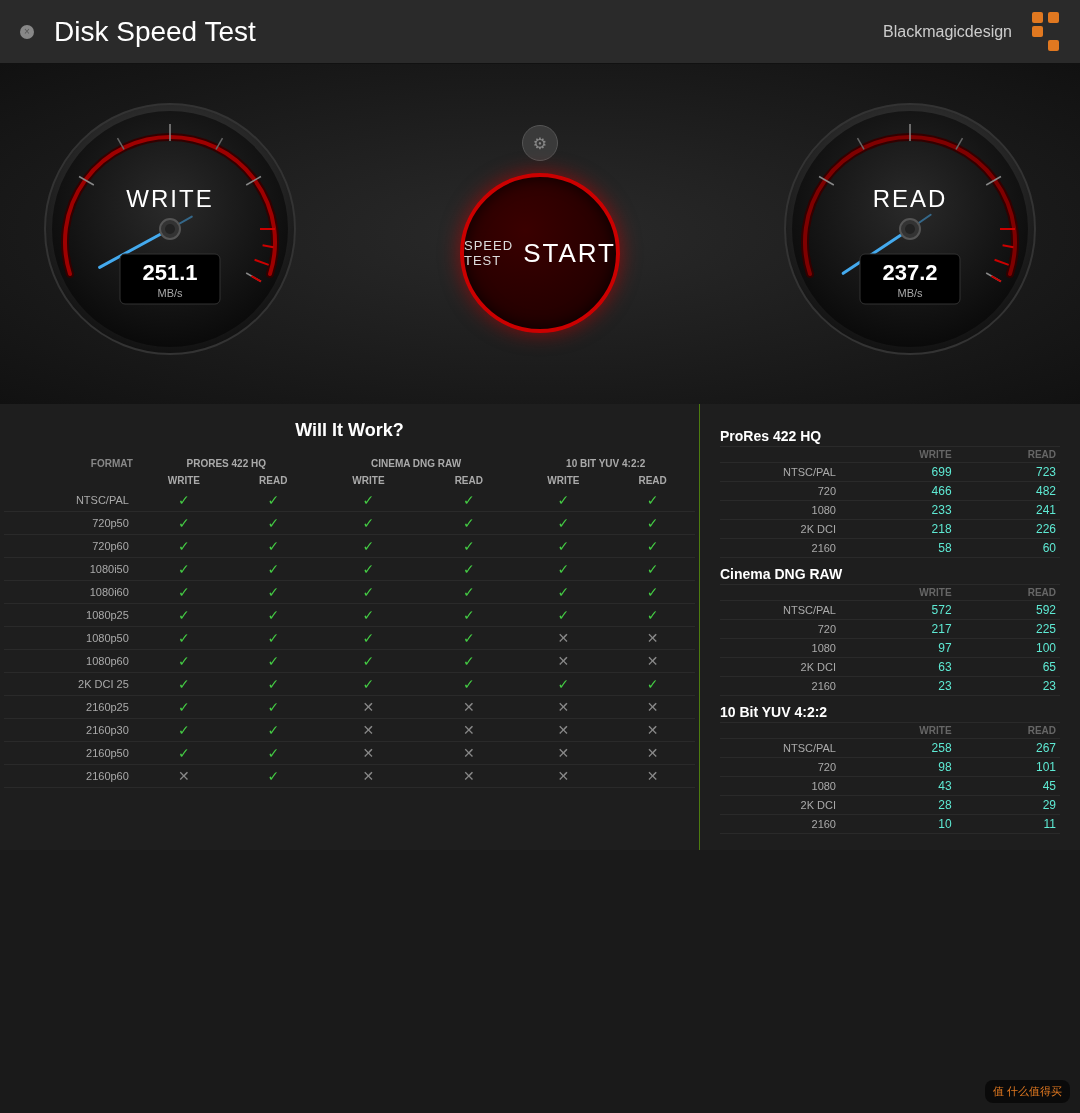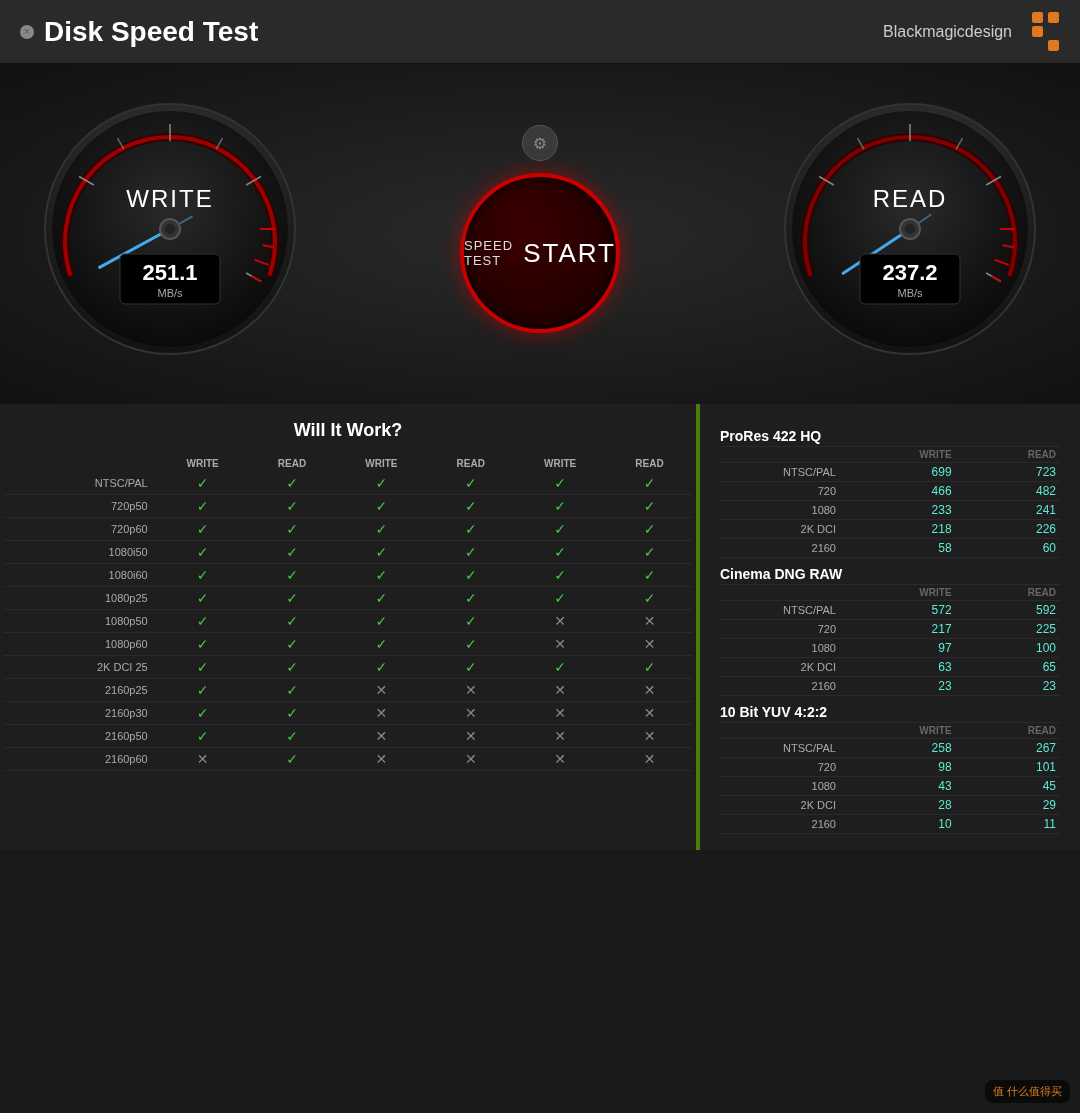--- a/index.html
+++ b/index.html
@@ -24,22 +24,23 @@
       width: 14px; height: 14px;
       background: #888;
       border-radius: 50%;
       cursor: pointer;
       font-size: 10px;
       display: flex; align-items: center; justify-content: center;
       color: #555;
     }
     .app-title {
       font-size: 28px;
-      font-weight: 700;
+      font-weight: 400;
       color: #fff;
+      margin-left: 10px;
     }
     .brand-area {
       display: flex;
       align-items: center;
       gap: 20px;
     }
     .brand-name {
       color: #ccc;
       font-size: 16px;
       font-weight: 300;
@@ -129,21 +130,21 @@
 
     
     .data-area {
       background: #1e1e1e;
       display: flex;
       flex: 1;
     }
     .left-panel {
       flex: 1;
       padding: 16px 4px;
-      border-right: 4px solid #4d7c0f;
+      border-right: 1px solid #4d7c0f;
     }
     .right-panel {
       width: 380px;
       padding: 16px 20px;
     }
 
     .section-title {
       font-size: 18px;
       font-weight: 600;
       color: #fff;
@@ -372,20 +373,26 @@
   </div>
 </div>
 
 <div class="data-area">
 
   <div class="left-panel">
     <div class="section-title">Will It Work?</div>
     <table class="compat-table">
       <thead>
         <tr>
+          <th class="format-col sub-header">FORMAT</th>
+          <th colspan="2" class="group-header">ProRes 422 HQ</th>
+          <th colspan="2" class="group-header">Cinema DNG RAW</th>
+          <th colspan="2" class="group-header">10 Bit YUV 4:2:2</th>
+        </tr>
+        <tr>
           <th class="format-col"></th>
           <th class="sub-header">WRITE</th>
           <th class="sub-header">READ</th>
           <th class="sub-header">WRITE</th>
           <th class="sub-header">READ</th>
           <th class="sub-header">WRITE</th>
           <th class="sub-header">READ</th>
         </tr>
       </thead>
       <tbody id="compat-tbody">

